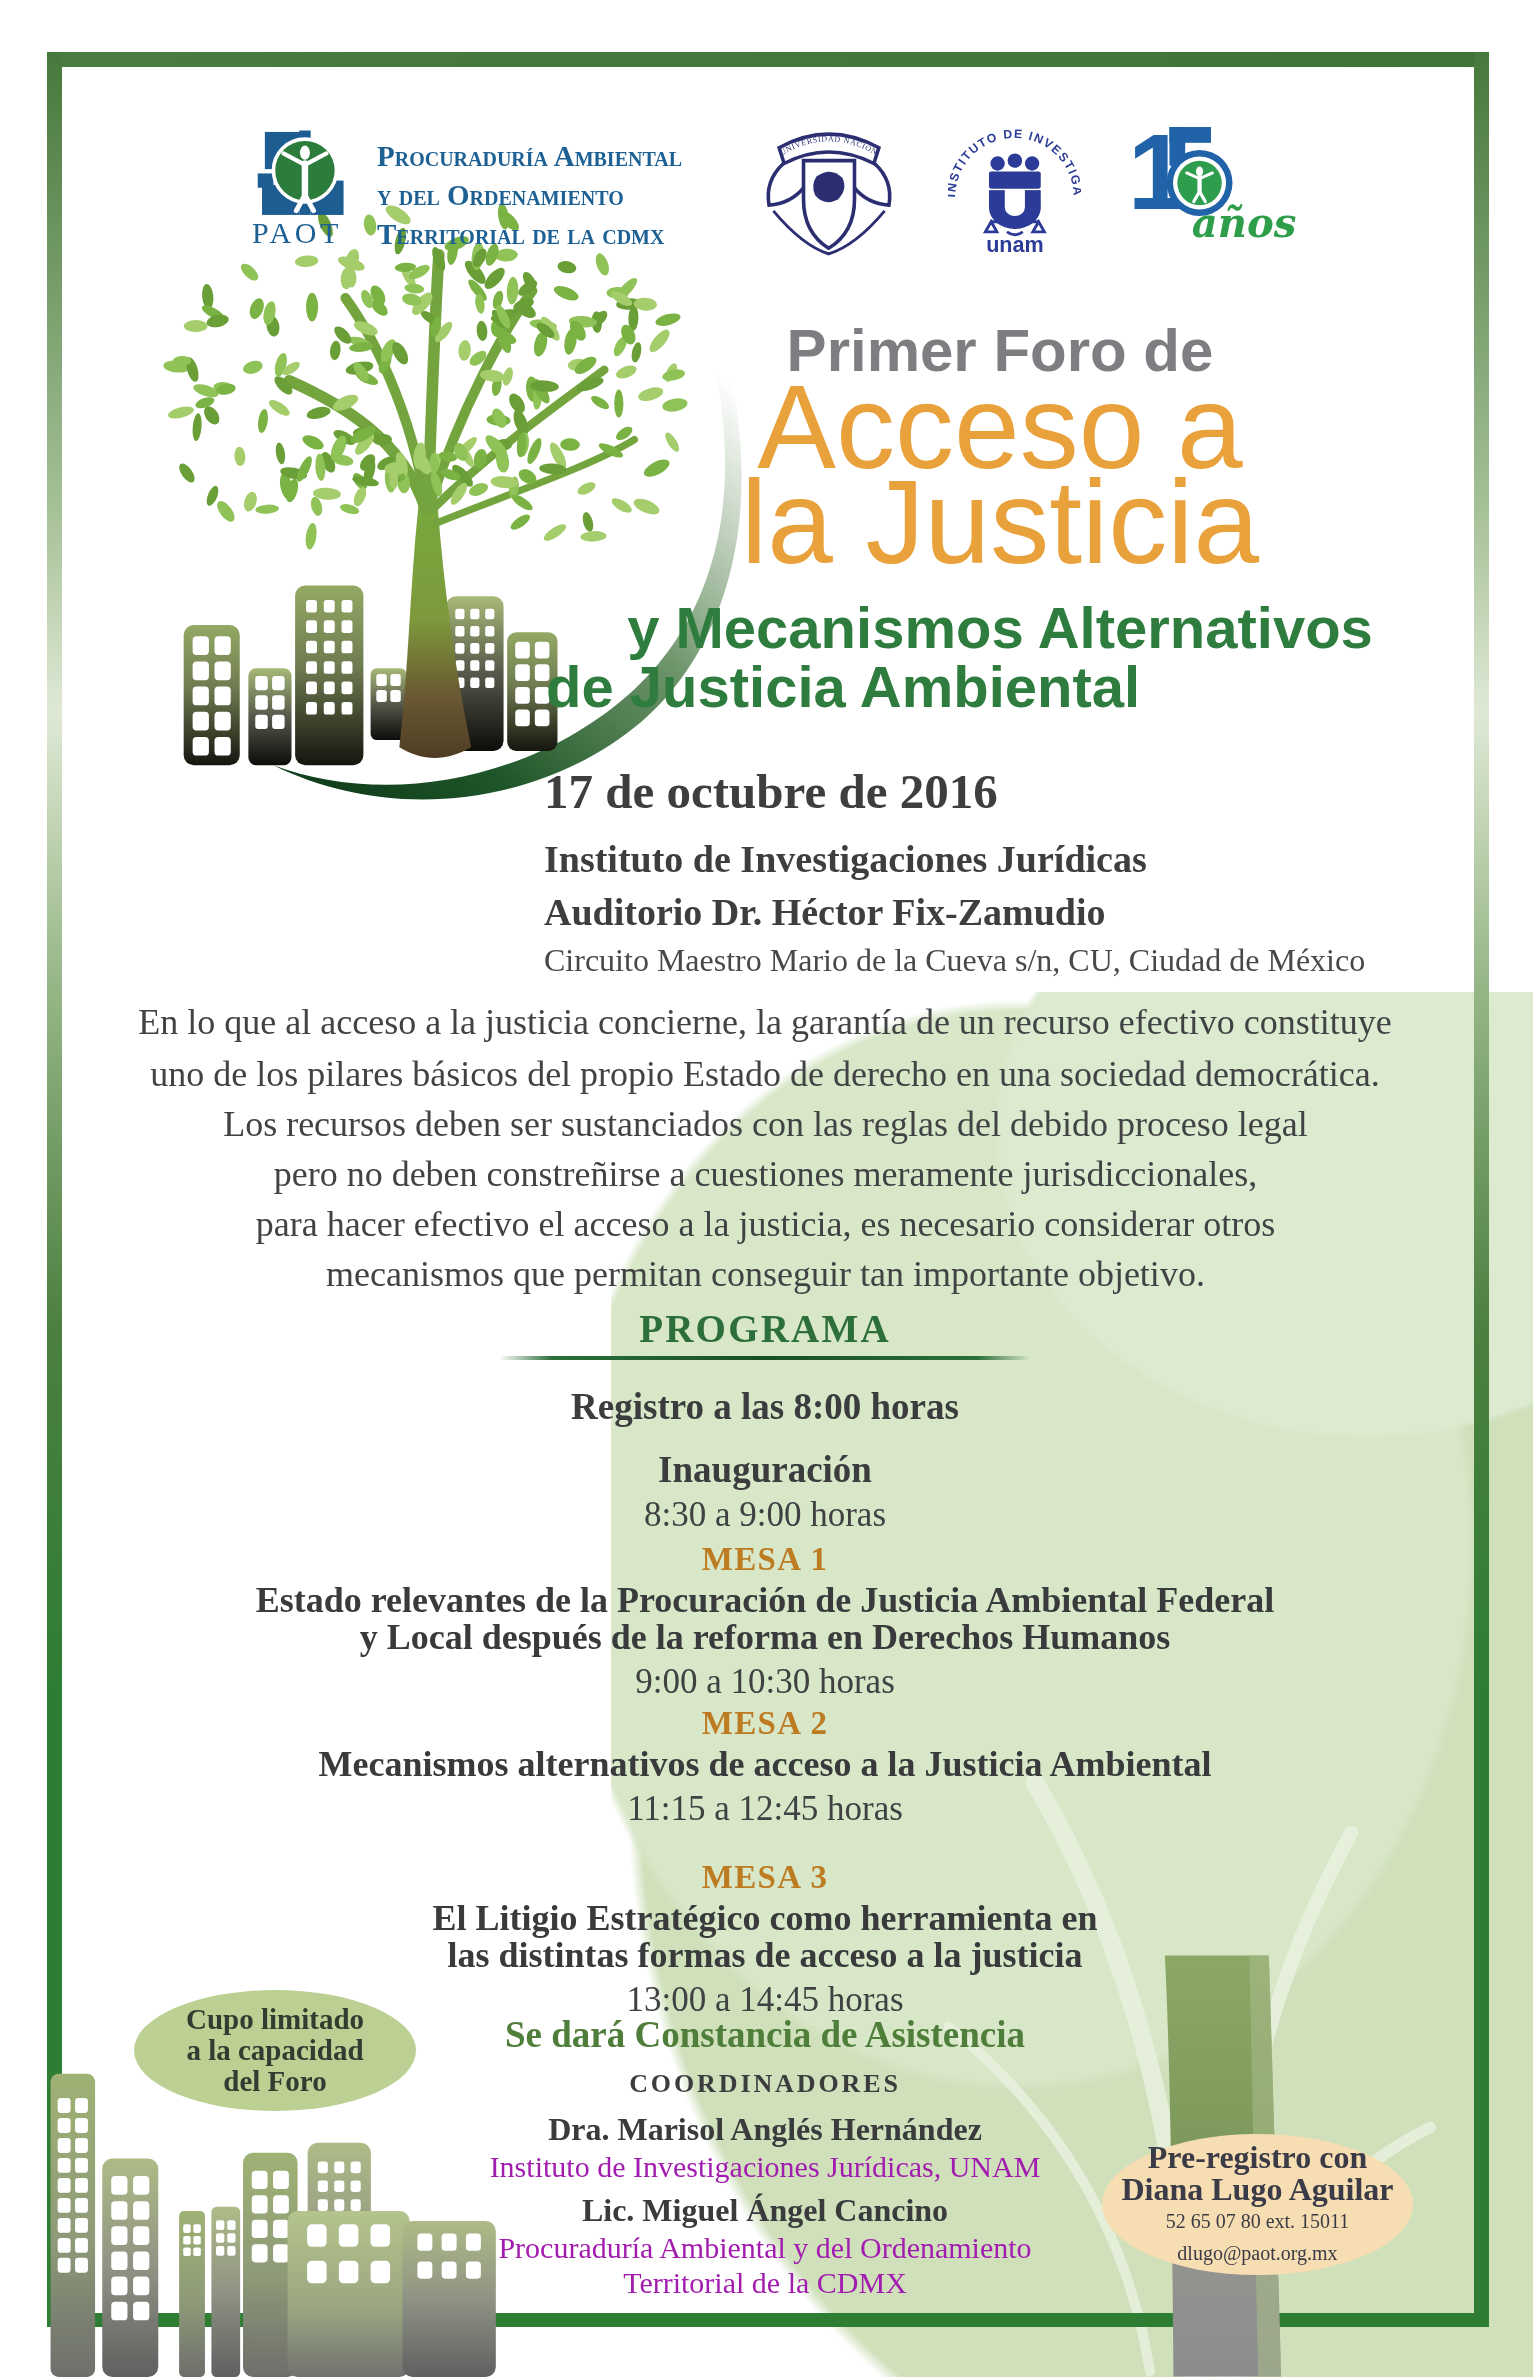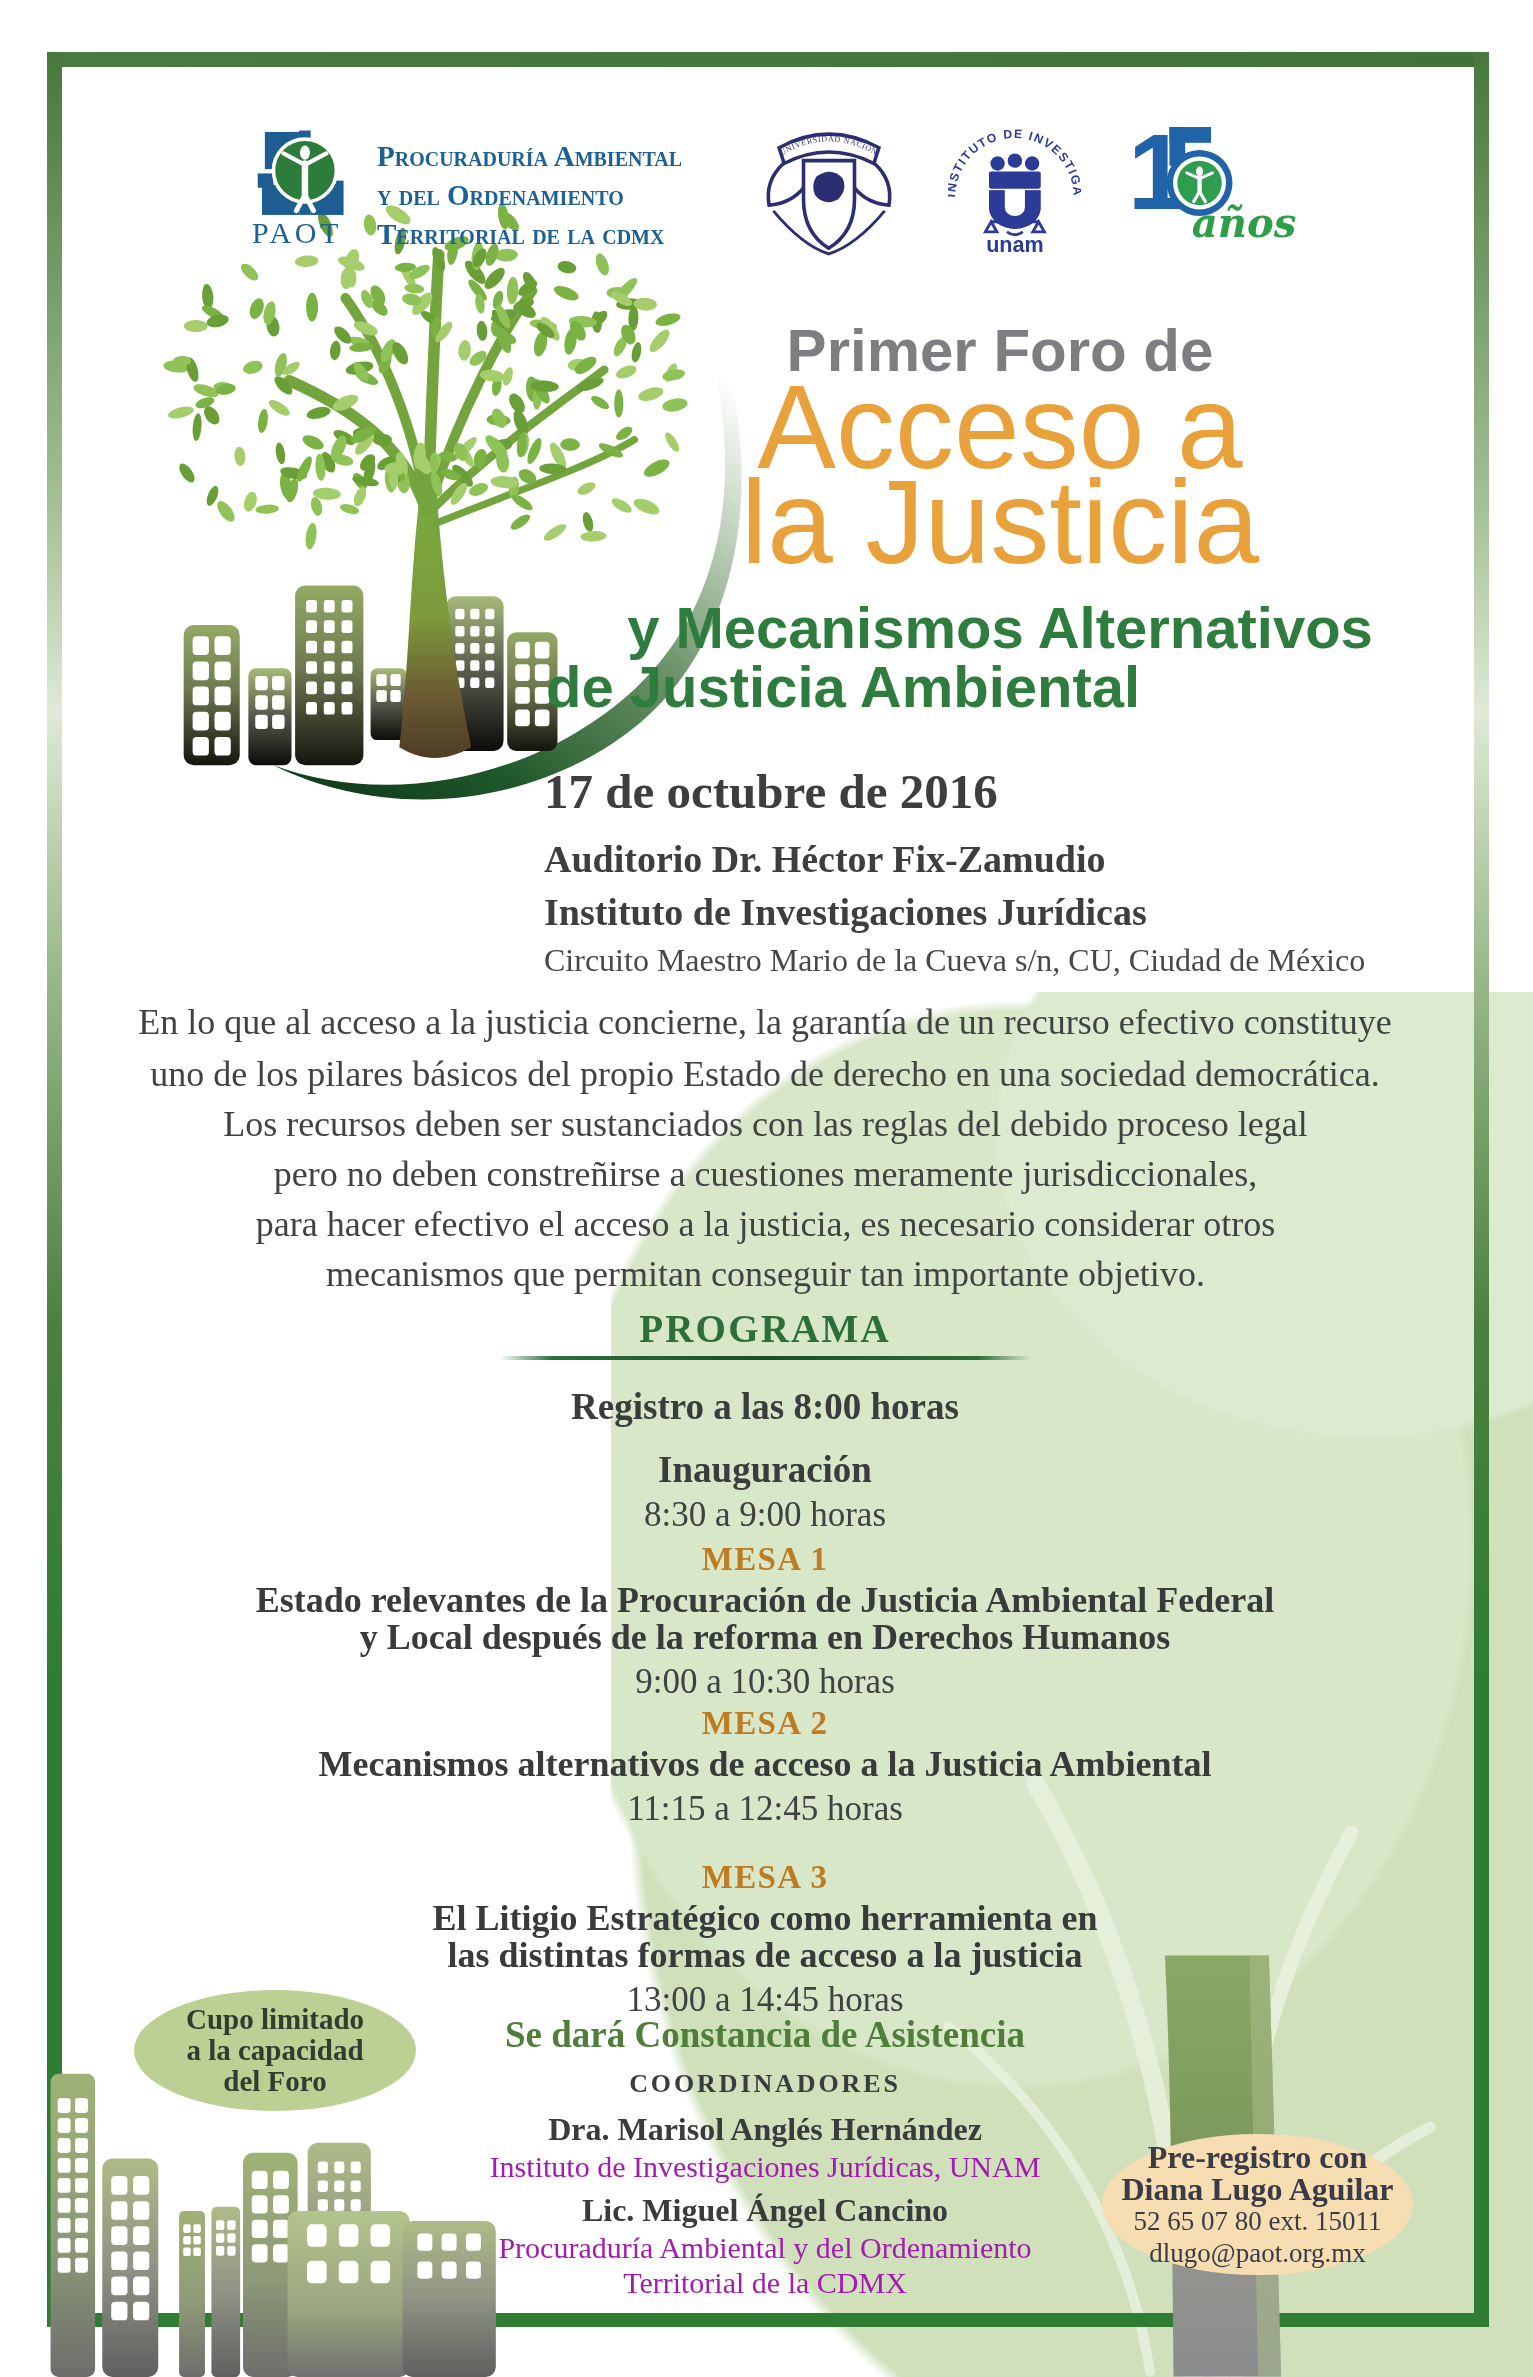--- a/index.html
+++ b/index.html
@@ -80,21 +80,21 @@
   #person-1{margin-top:11.5px;} #person-2{margin-top:8px;}
 
   
   #cupo-badge{left:134px;top:1990px;width:282px;height:121px;border-radius:50%;
      background:#bcd093;z-index:9;display:flex;flex-direction:column;justify-content:center;}
   #cupo-badge div{font-size:29px;line-height:31px;font-weight:bold;color:#333c30;text-align:center;}
   #prereg-badge{left:1102px;top:2134px;width:311px;height:141px;border-radius:50%;
      background:#f7ddb2;z-index:7;display:flex;flex-direction:column;justify-content:center;}
   #prereg-badge div{text-align:center;color:#3a3b46;}
   .prereg-b{font-size:32px;line-height:32px;font-weight:bold;}
-  .prereg-r{font-size:27px;line-height:32px;}
+  .prereg-r{font-size:20px;line-height:32px;}
 </style>
 </head>
 <body>
 
 <div class="poster">
 
   <div class="abs" id="bg-blob"></div>
   <svg class="abs" id="blob-branches" width="886" height="1371" viewBox="0 0 1233 1907">
     <g fill="none" stroke="#e9f1de" stroke-linecap="round" opacity="0.85">
       <path d="M760,1905 C740,1500 640,1250 540,1080" stroke-width="26"></path>
@@ -632,22 +632,22 @@
   <div class="abs ctr sans" id="title-kicker">Primer Foro de</div>
   <div class="abs ctr sans" id="title-main">
     <div>Acceso a</div>
     <div>la Justicia</div>
   </div>
   <div class="abs ctr sans" id="title-sub1">y Mecanismos Alternativos</div>
   <div class="abs sans" id="title-sub2">de Justicia Ambiental</div>
 
   <div class="abs ser" id="event-block">
     <div id="event-date">17 de octubre de 2016</div>
+    <div id="event-institute">Instituto de Investigaciones Jurídicas</div>
     <div id="event-venue">Auditorio Dr. Héctor Fix-Zamudio</div>
-    <div id="event-institute">Instituto de Investigaciones Jurídicas</div>
     <div id="event-address">Circuito Maestro Mario de la Cueva s/n, CU, Ciudad de México</div>
   </div>
 
   <div class="abs ctr intro" id="intro-p1">
     <div>En lo que al acceso a la justicia concierne, la garantía de un recurso efectivo constituye</div>
     <div>uno de los pilares básicos del propio Estado de derecho en una sociedad democrática.</div>
   </div>
   <div class="abs ctr intro" id="intro-p2">
     <div>Los recursos deben ser sustanciados con las reglas del debido proceso legal</div>
     <div>pero no deben constreñirse a cuestiones meramente jurisdiccionales,</div>

